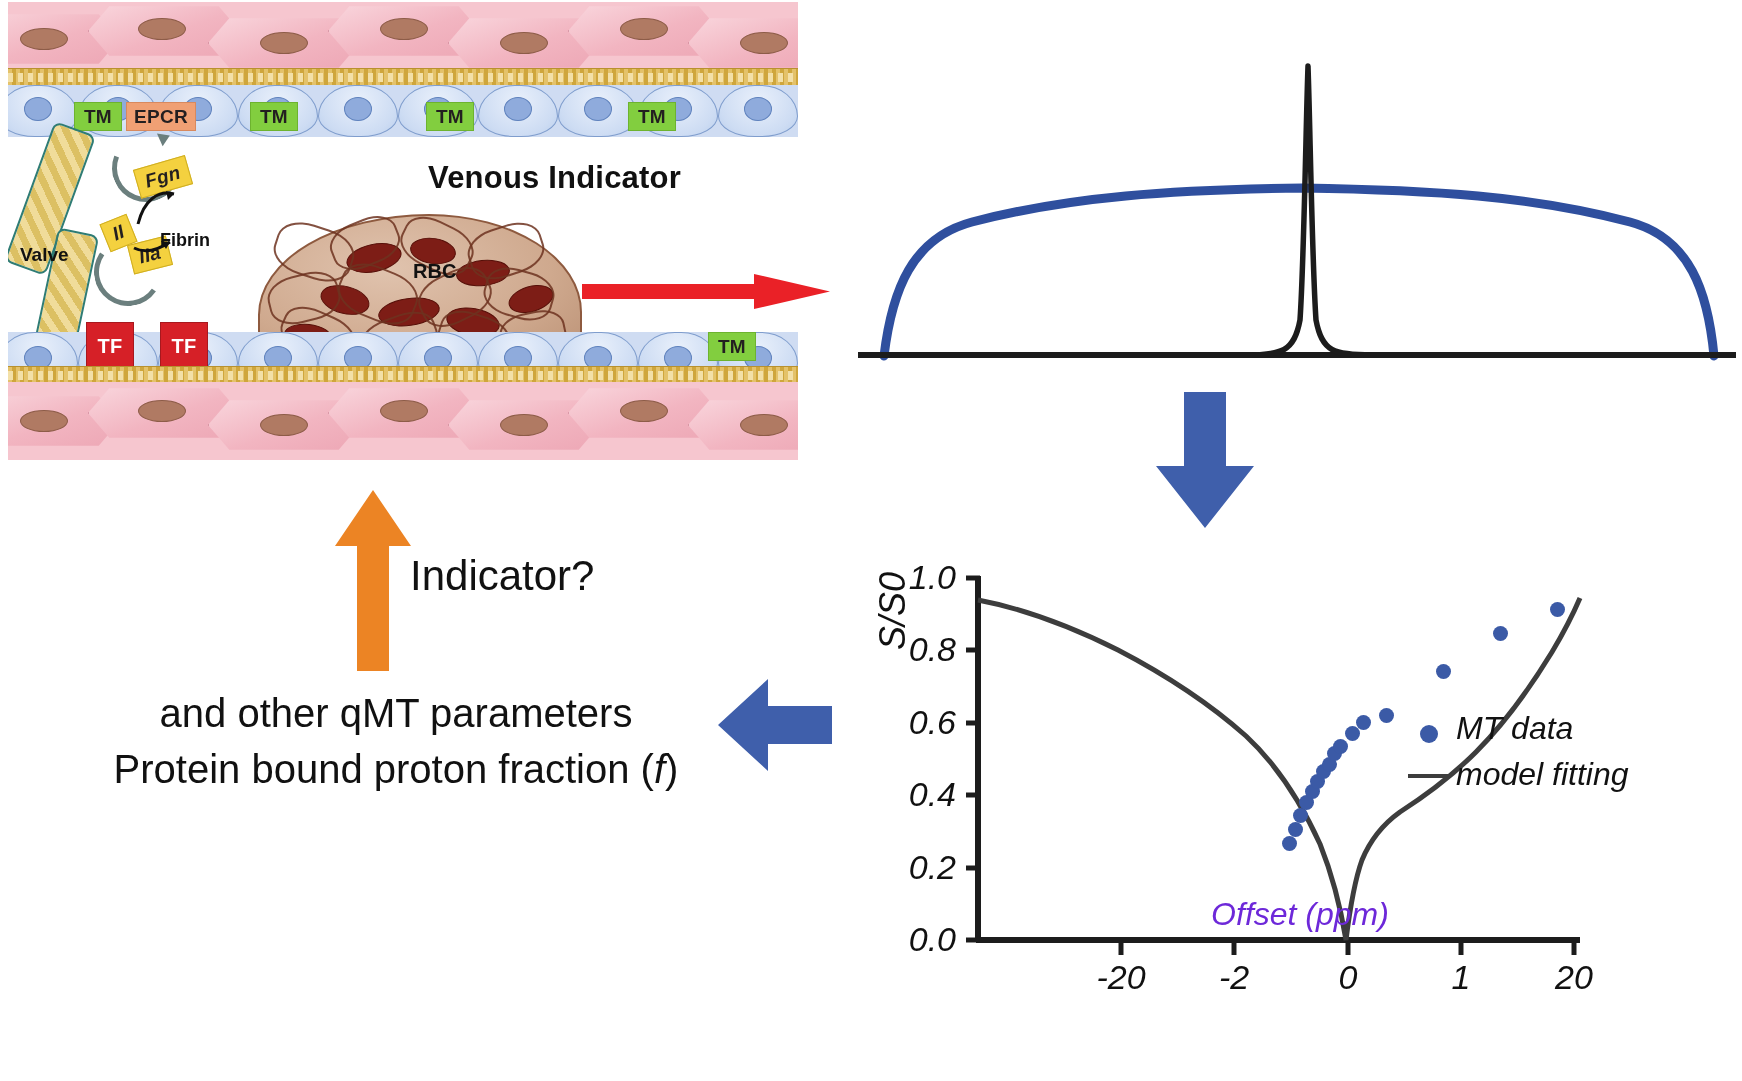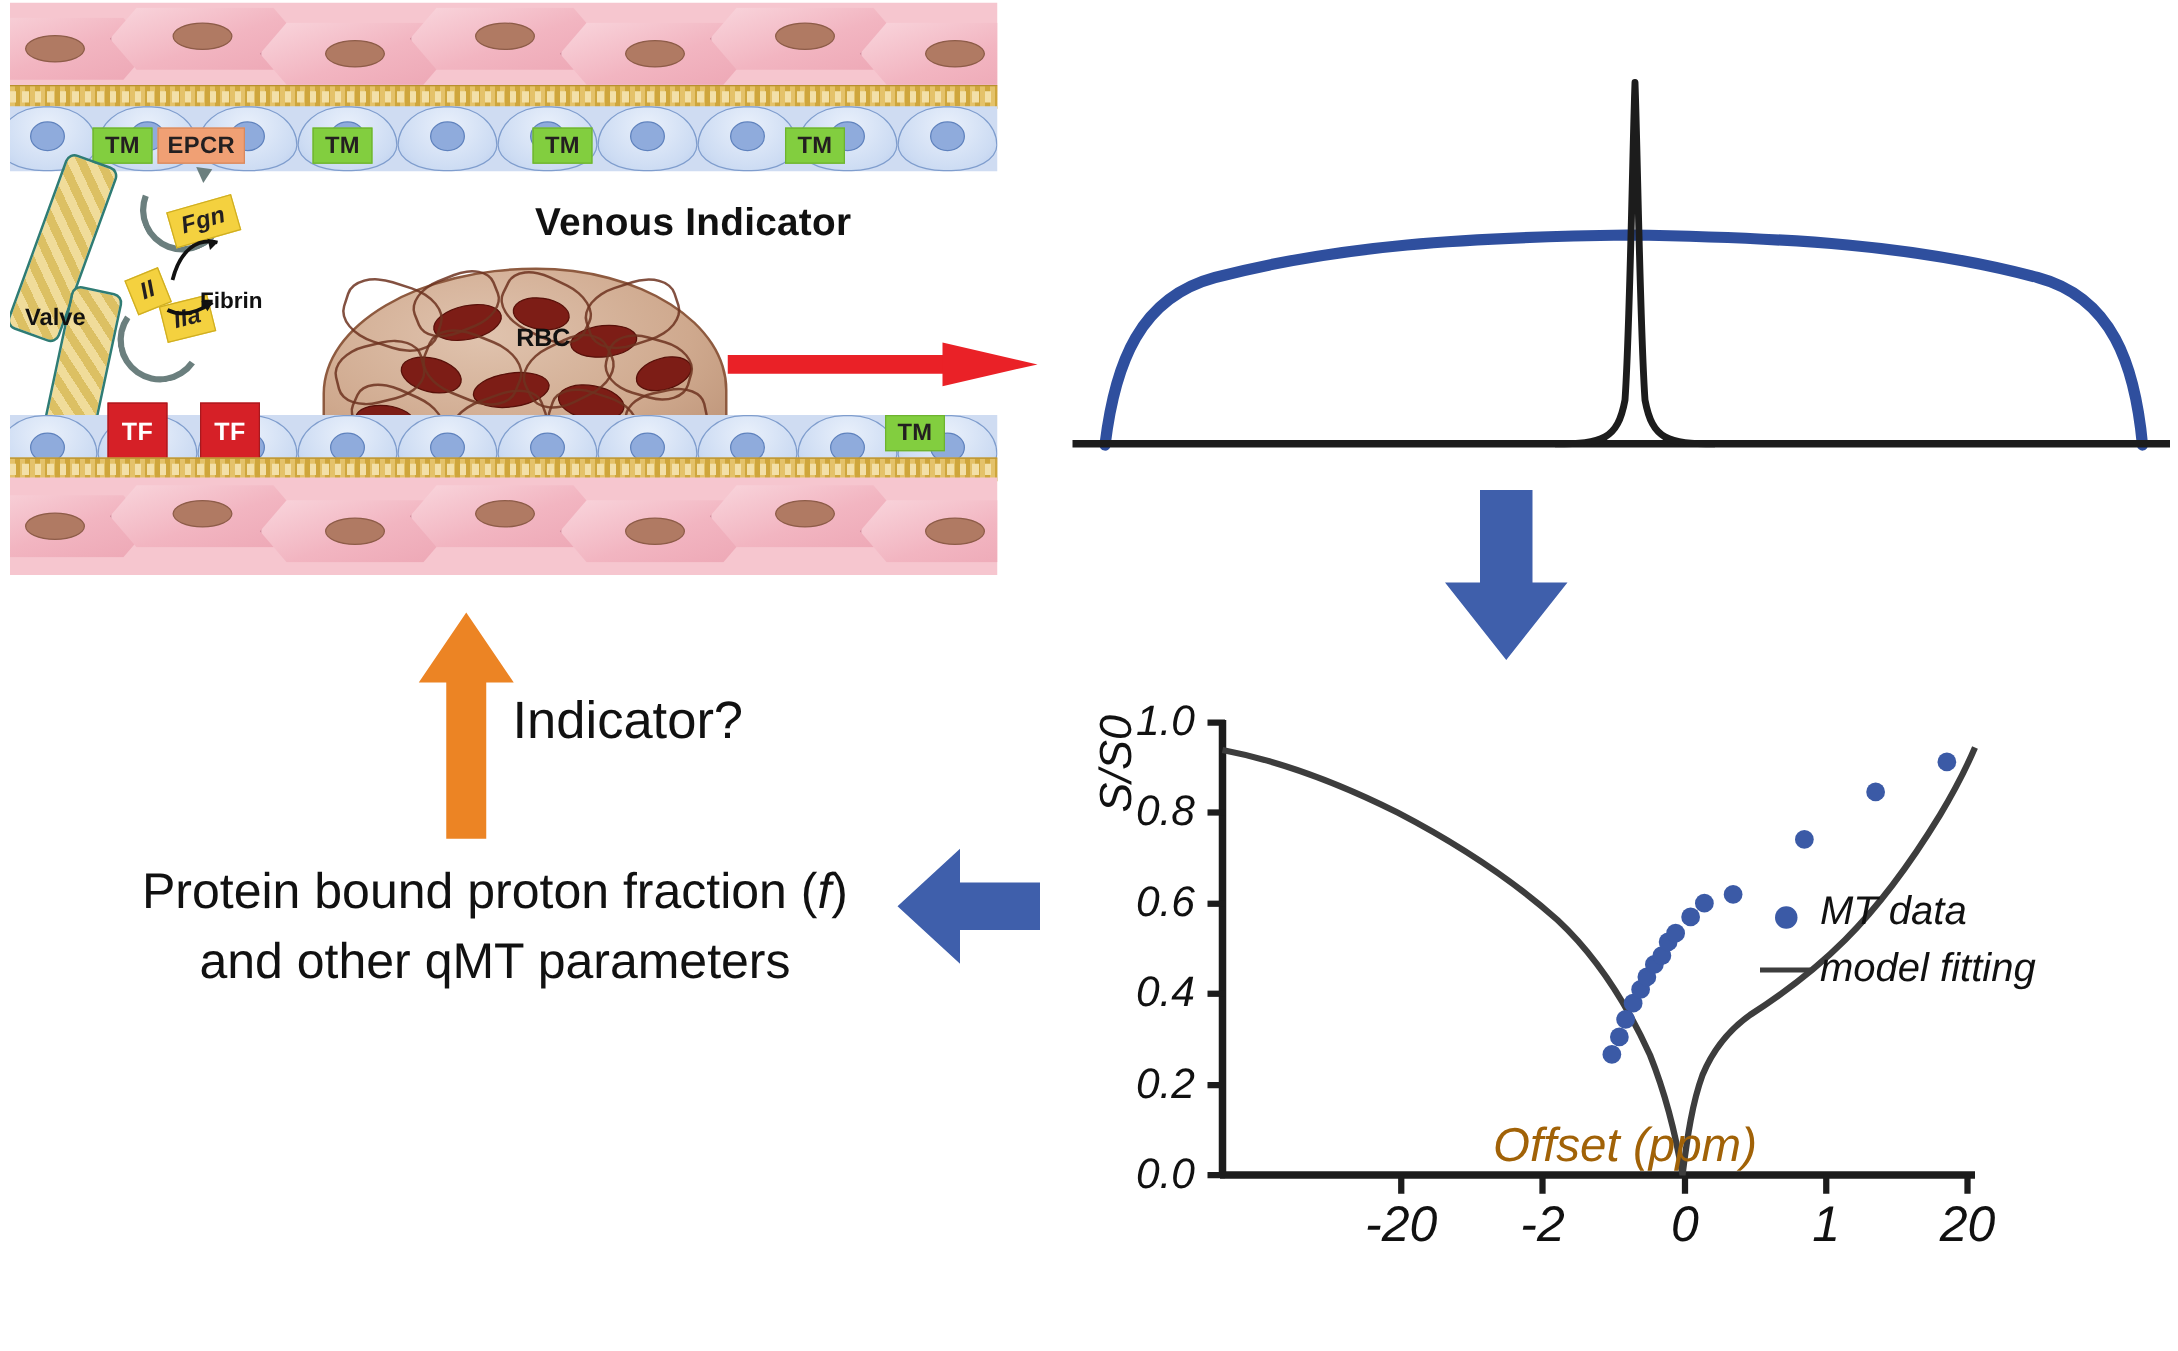--- a/index.html
+++ b/index.html
@@ -79,25 +79,25 @@
   #blue-left{left:716px;top:676px;width:118px;height:98px;}
 
   
   #spec{left:852px;top:0px;width:890px;height:400px;}
   .spec-lab{position:absolute;color:#111;}
   #spec-pb{left:872px;top:158px;font-size:36px;line-height:44px;text-align:center;width:290px;}
 
   
   #zchart{left:880px;top:500px;width:862px;height:581px;font-style:italic;}
   .ytl{position:absolute;font-size:34px;text-align:right;width:76px;color:#111;}
-  .xtl{position:absolute;font-size:40px;text-align:center;width:90px;color:#111;}
+  .xtl{position:absolute;font-size:34px;text-align:center;width:90px;color:#111;}
   #z-ylabel{position:absolute;left:-8px;top:150px;font-size:36px;
         transform:rotate(-90deg);transform-origin:left top;color:#111;white-space:nowrap;}
   #z-xlabel{position:absolute;left:160px;top:396px;width:520px;text-align:center;
-        font-size:38px;color:#a16207;}
+        font-size:32px;color:#6d28d9;}
   .legend-txt{position:absolute;font-size:32px;color:#111;white-space:nowrap;}
   .legend-dot{position:absolute;width:18px;height:18px;border-radius:50%;background:#3b5aa6;}
   .legend-line{position:absolute;width:40px;height:4px;background:#3d3d3d;}
 
   
   .mtpt{position:absolute;width:15px;height:15px;border-radius:50%;
         background:#3b5aa6;margin-left:-7.5px;margin-top:-7.5px;}
 </style>
 </head>
 <body>
@@ -356,15 +356,15 @@
 </svg>
 
 <svg class="abs" id="orange-arrow" viewBox="0 0 80 185">
   <path d="M40,2 L78,58 L56,58 L56,183 L24,183 L24,58 L2,58 Z" fill="#ec8424"></path>
 </svg>
 
 <div class="abs" style="left:410px;top:552px;font-size:42px;color:#111;">Indicator?</div>
 
 <div class="abs" style="left:16px;top:685px;width:760px;text-align:center;
             font-size:40px;line-height:56px;color:#111;">
+  <div>and other qMT parameters</div>
   <div><span>Protein bound proton fraction (</span><span style="font-style:italic;">f</span><span>)</span></div>
-  <div>and other qMT parameters</div>
 </div>
 
 </body></html>

